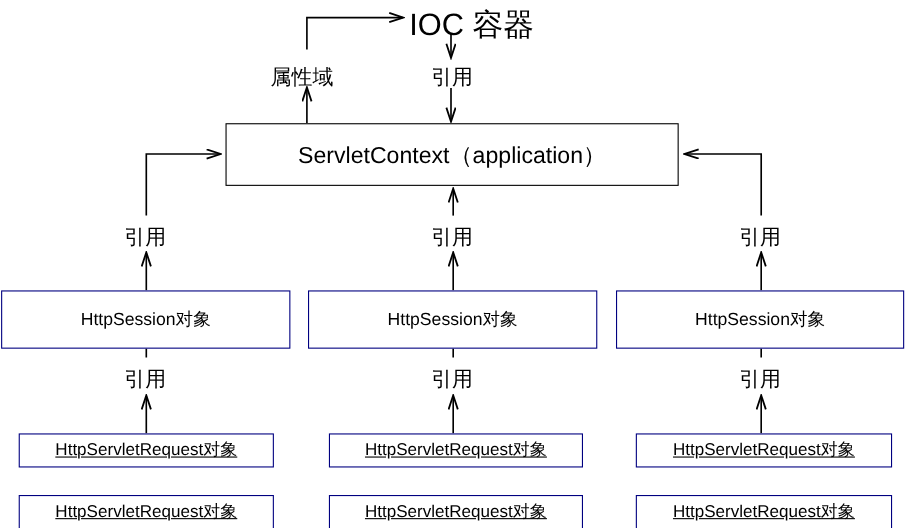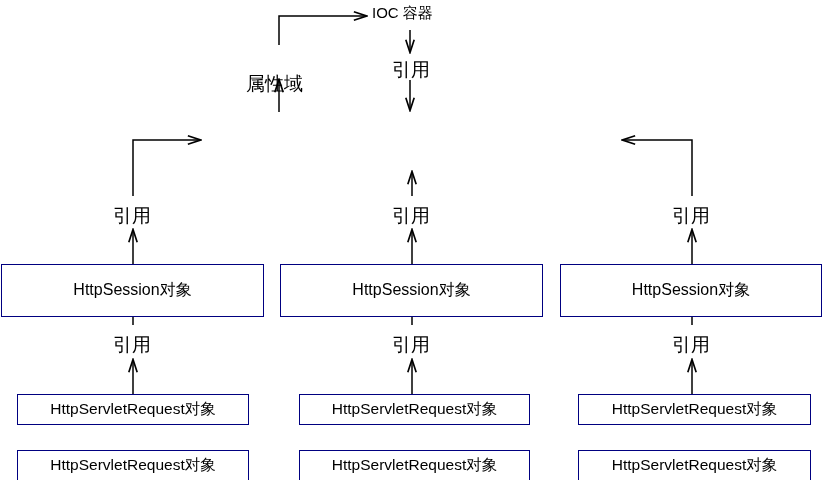--- a/index.html
+++ b/index.html
@@ -56,30 +56,31 @@
     height: 53px;
     font-size: 16px;
   }
   #session-left   { left: 1px;   width: 263px; }
   #session-middle { left: 280px; width: 263px; }
   #session-right  { left: 560px; width: 262px; }
 
   .request-box {
     height: 31px;
     font-size: 15.5px;
+    text-decoration: underline;
   }
   .request-row-1 { top: 394px; }
   .request-row-2 { top: 450px; }
   #request-left-1,  #request-left-2   { left: 17px;  width: 232px; }
   #request-mid-1,   #request-mid-2    { left: 299px; width: 231px; }
   #request-right-1, #request-right-2  { left: 578px; width: 233px; }
 
   .label-cjk { font-size: 19px; }
-  #label-ioc        { left: 372px; top: 4px;   font-size: 15px; }
-  #label-shuxingyu  { left: 246px; top: 57px; margin-top: 14px;  }
+  #label-ioc        { left: 372px; top: 4px;   font-size: 28px; }
+  #label-shuxingyu  { left: 246px; top: 57px;  }
   #label-yinyong-top{ left: 392px; top: 57px;  }
   #label-yinyong-l  { left: 113px; top: 203px; }
   #label-yinyong-m  { left: 392px; top: 203px; }
   #label-yinyong-r  { left: 672px; top: 203px; }
   #label-yinyong-l2 { left: 113px; top: 332px; }
   #label-yinyong-m2 { left: 392px; top: 332px; }
   #label-yinyong-r2 { left: 672px; top: 332px; }
 </style>
 </head>
 <body>
@@ -145,20 +146,21 @@
   <div class="label label-cjk" id="label-yinyong-m">引用</div>
 
   <div class="label label-cjk" id="label-yinyong-r">引用</div>
 
   <div class="label label-cjk" id="label-yinyong-l2">引用</div>
 
   <div class="label label-cjk" id="label-yinyong-m2">引用</div>
 
   <div class="label label-cjk" id="label-yinyong-r2">引用</div>
 
+  <div class="node box-black" id="servlet-context">ServletContext（application）</div>
 
   <div class="node box-navy session-box" id="session-left">HttpSession对象</div>
 
   <div class="node box-navy session-box" id="session-middle">HttpSession对象</div>
 
   <div class="node box-navy session-box" id="session-right">HttpSession对象</div>
 
   <div class="node box-navy request-box request-row-1" id="request-left-1">HttpServletRequest对象</div>
 
   <div class="node box-navy request-box request-row-2" id="request-left-2">HttpServletRequest对象</div>

